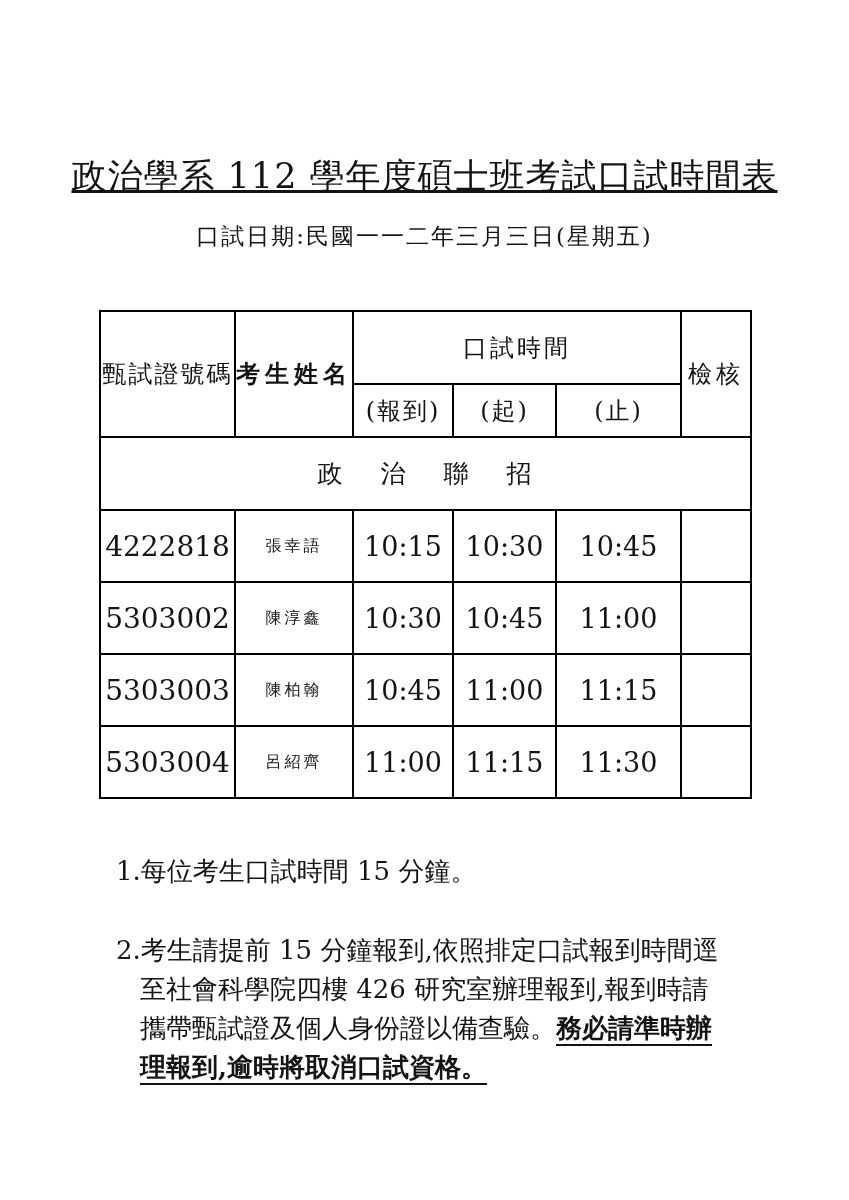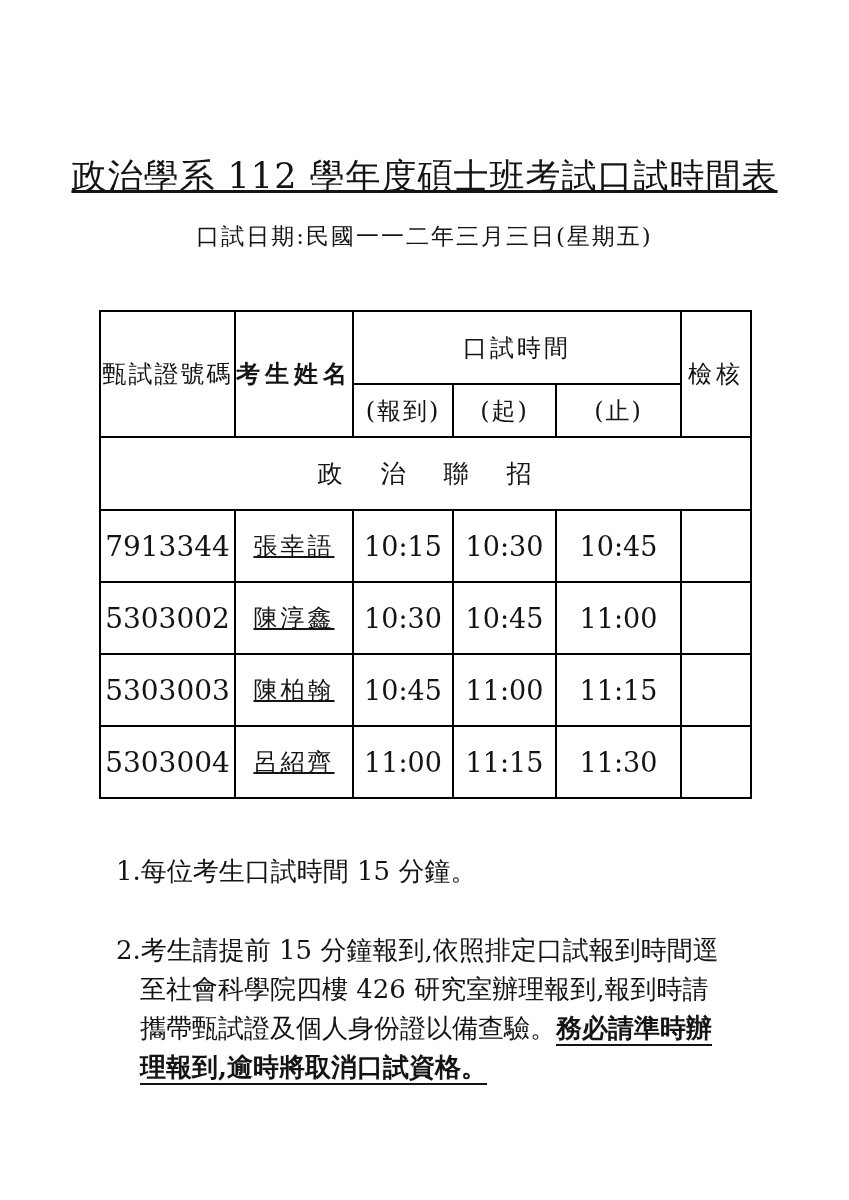--- a/index.html
+++ b/index.html
@@ -40,21 +40,21 @@
   tr.hrow2{height:53px;}
   th.col-name{letter-spacing:5px;font-weight:bold;}
   th.time-group{letter-spacing:3px;}
   th.col-check{letter-spacing:4px;}
   tr.section-row td{
     height:71px;
     font-size:25px;letter-spacing:2px;word-spacing:26px;
   }
   tr.data-row{height:72px;}
   td.cell-id{font-size:28px;}
-  td.cell-name{font-size:24px;letter-spacing:3px;text-decoration:underline;}
+  td.cell-name{font-size:16px;letter-spacing:3px;}
   td.cell-time{font-size:27px;}
   .notes{
     position:absolute;left:116px;top:852px;
     font-size:26px;line-height:39px;
     white-space:nowrap;
   }
   .note2{margin-top:40px;}
   .nline.indent{padding-left:24px;}
   .bold-underline{
     font-weight:700;
@@ -93,21 +93,21 @@
         <th>(起)</th>
         <th>(止)</th>
       </tr>
     </thead>
     <tbody>
       <tr class="section-row">
         <td colspan="6">政 治 聯 招</td>
       </tr>
 
       <tr class="data-row">
-        <td class="cell-id">7913344</td>
+        <td class="cell-id">4222818</td>
         <td class="cell-name">張幸語</td>
         <td class="cell-time">10:15</td>
         <td class="cell-time">10:30</td>
         <td class="cell-time">10:45</td>
         <td class="cell-check"></td>
       </tr>
 
       <tr class="data-row">
         <td class="cell-id">5303002</td>
         <td class="cell-name">陳淳鑫</td>

